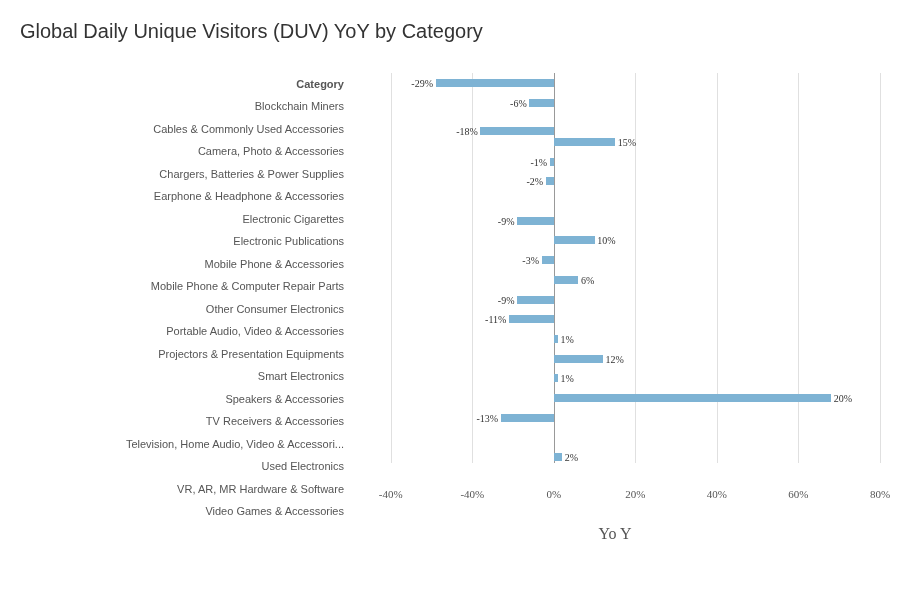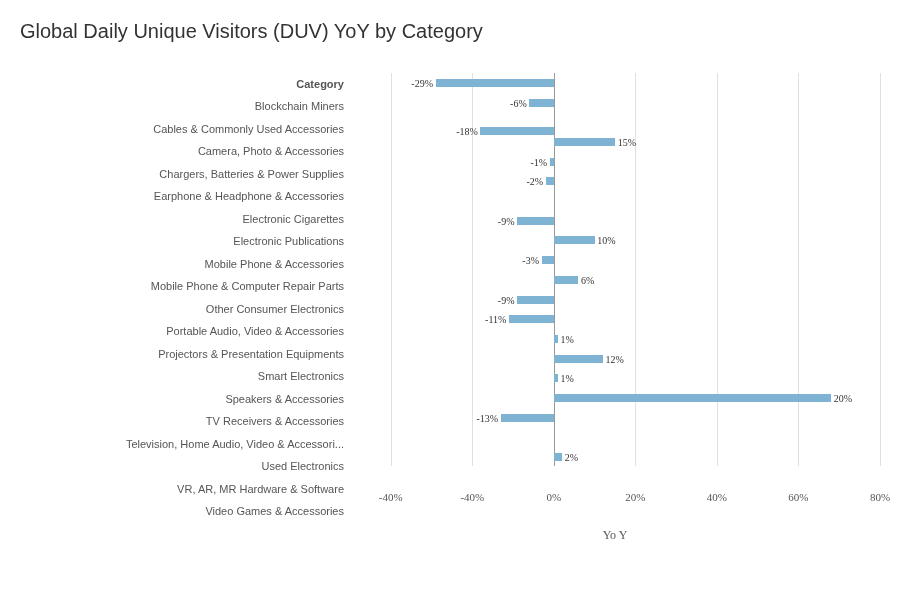--- a/index.html
+++ b/index.html
@@ -110,21 +110,21 @@
     }
     .x-tick-label {
       position: absolute;
       font-size: 11px;
       color: #555;
       transform: translateX(-50%);
       top: 5px;
     }
     .x-axis-title {
       text-align: center;
-      font-size: 12px;
+      font-size: 16px;
       color: #555;
       margin-top: 2px;
     }
     .category-header {
       font-size: 11px;
       color: #555;
       text-align: right;
       padding-right: 6px;
       font-weight: bold;
       height: 20px;

